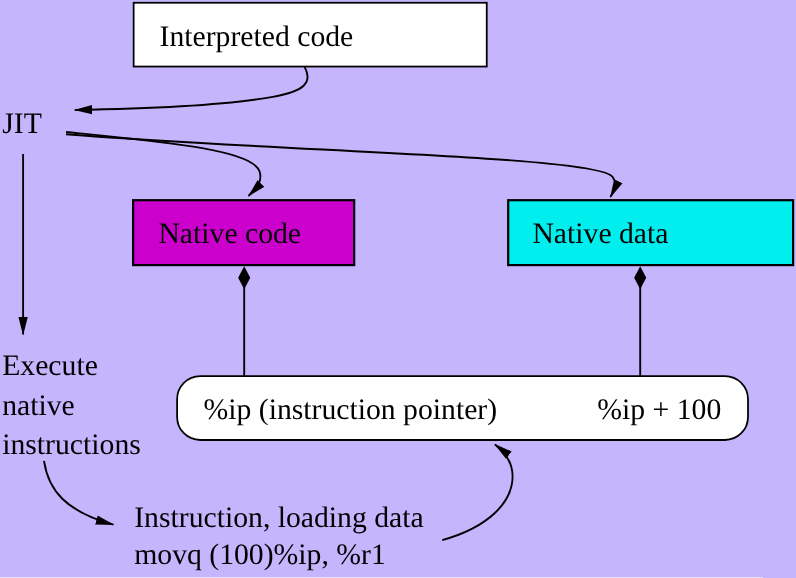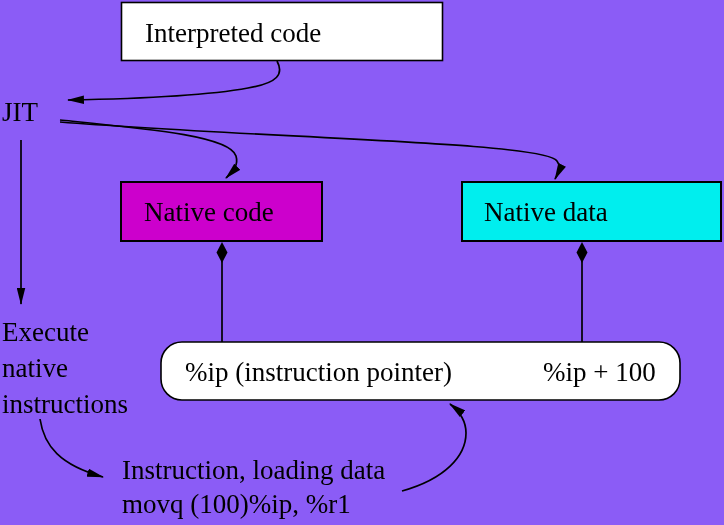--- a/index.html
+++ b/index.html
@@ -4,21 +4,21 @@
 <style>
   html, body {
     margin: 0;
     padding: 0;
     background: #ffffff;
   }
   .stage {
     position: relative;
     width: 724px;
     height: 525px;
-    background: #8b5cf6;
+    background: #c4b5fd;
     overflow: hidden;
   }
   svg text {
     font-family: "Liberation Serif", "DejaVu Serif", serif;
     font-size: 27px;
     fill: #000000;
   }
   .edge {
     fill: none;
     stroke: #000000;

